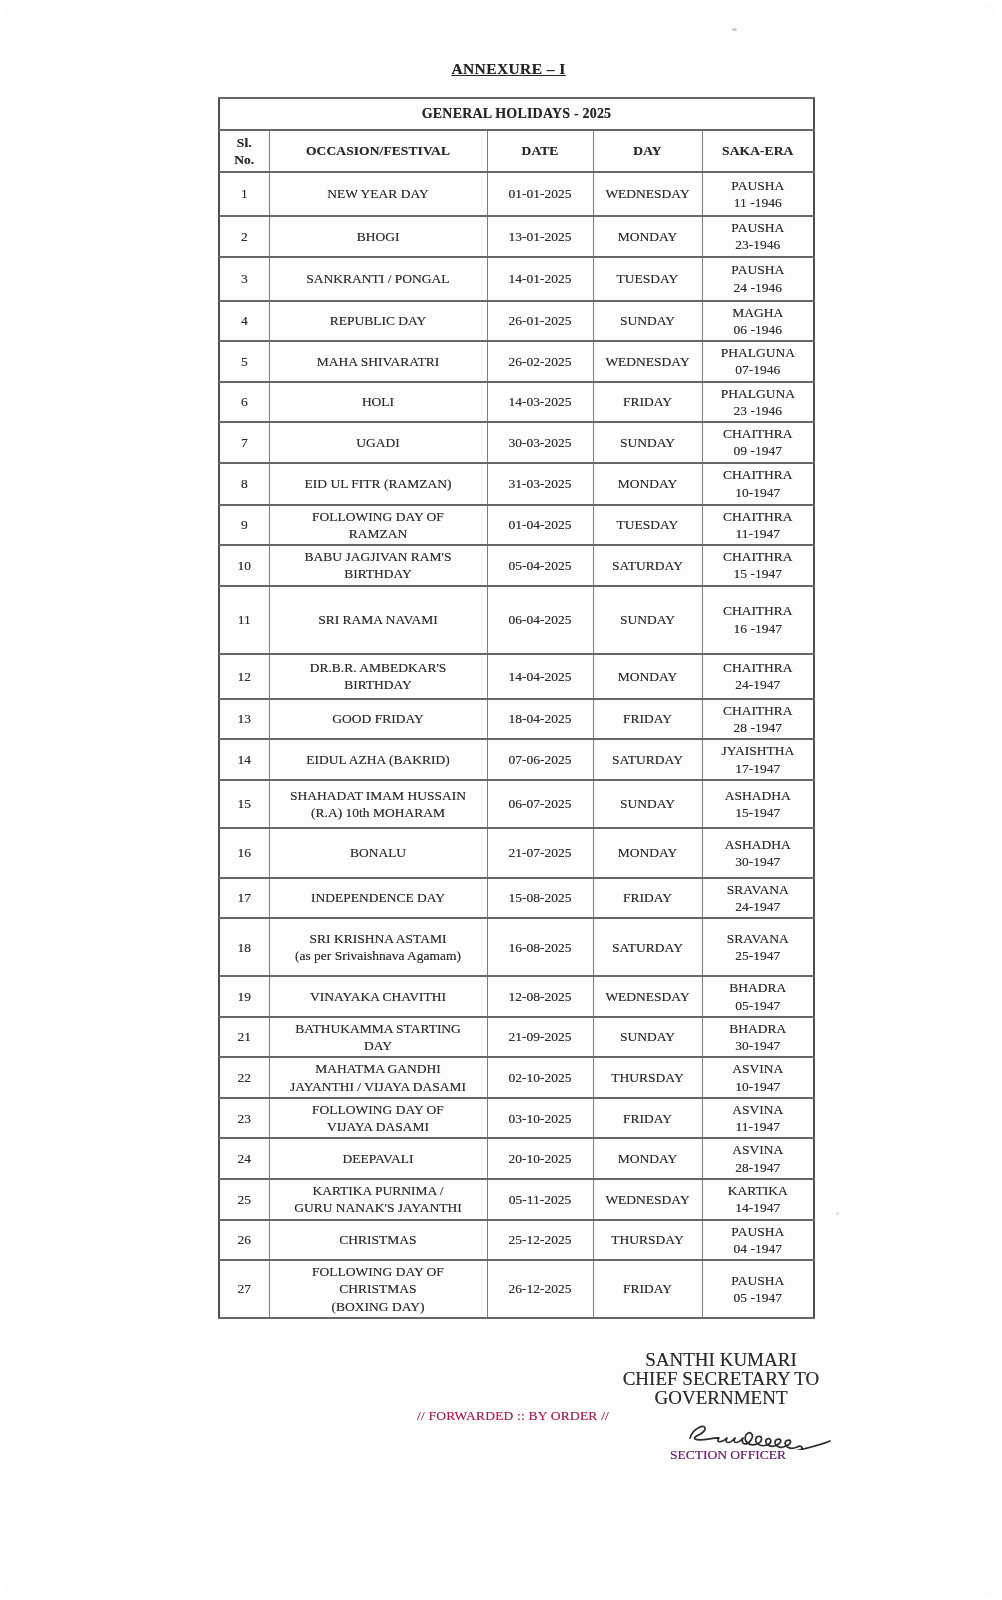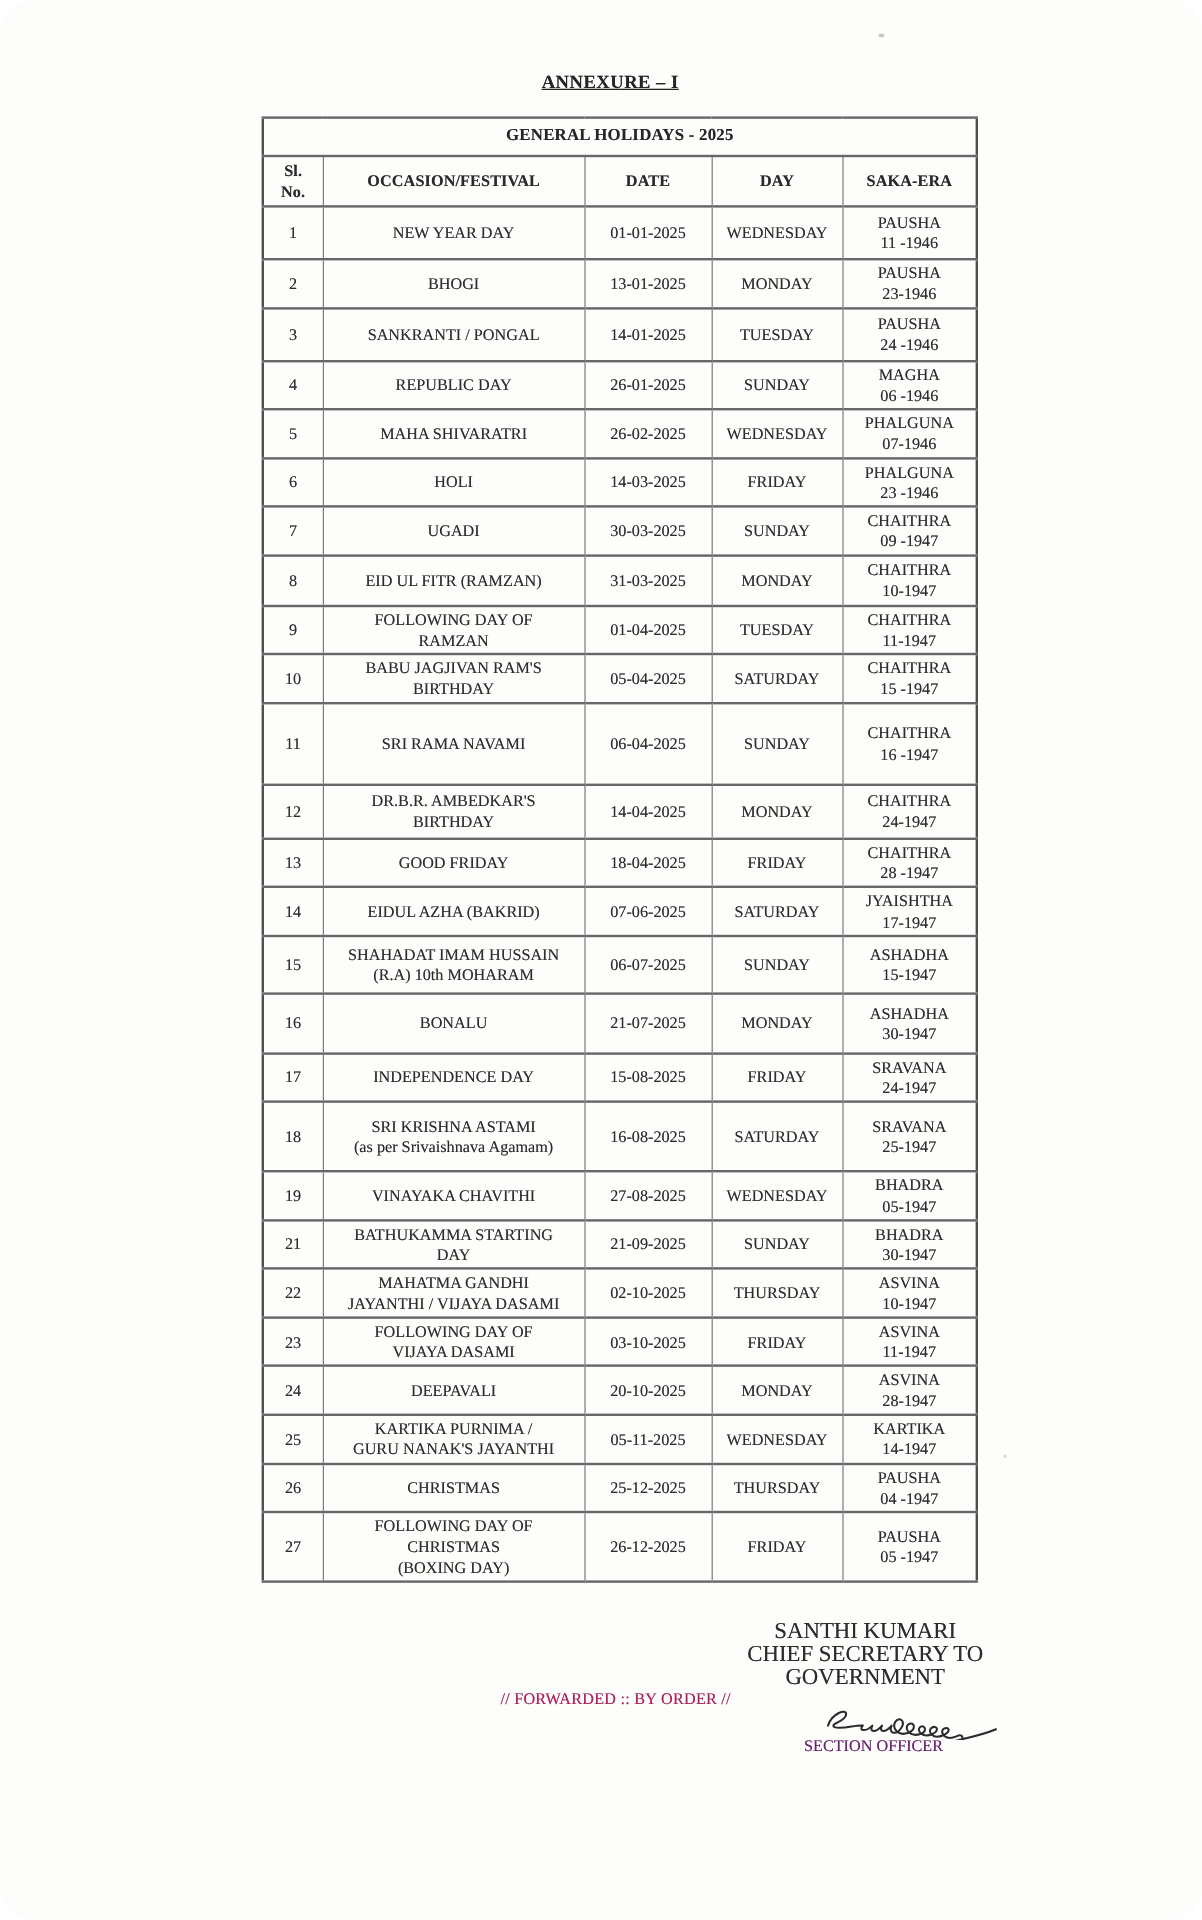--- a/index.html
+++ b/index.html
@@ -267,21 +267,21 @@
 (as per Srivaishnava Agamam)</td>
       <td>16-08-2025</td>
       <td>SATURDAY</td>
       <td class="pre">SRAVANA
 25-1947</td>
     </tr>
 
     <tr class="data-row">
       <td>19</td>
       <td class="pre">VINAYAKA CHAVITHI</td>
-      <td>27-08-2025</td>
+      <td>12-08-2025</td>
       <td>WEDNESDAY</td>
       <td class="pre">BHADRA
 05-1947</td>
     </tr>
 
 
     <tr class="data-row">
       <td>21</td>
       <td class="pre">BATHUKAMMA STARTING
 DAY</td>

